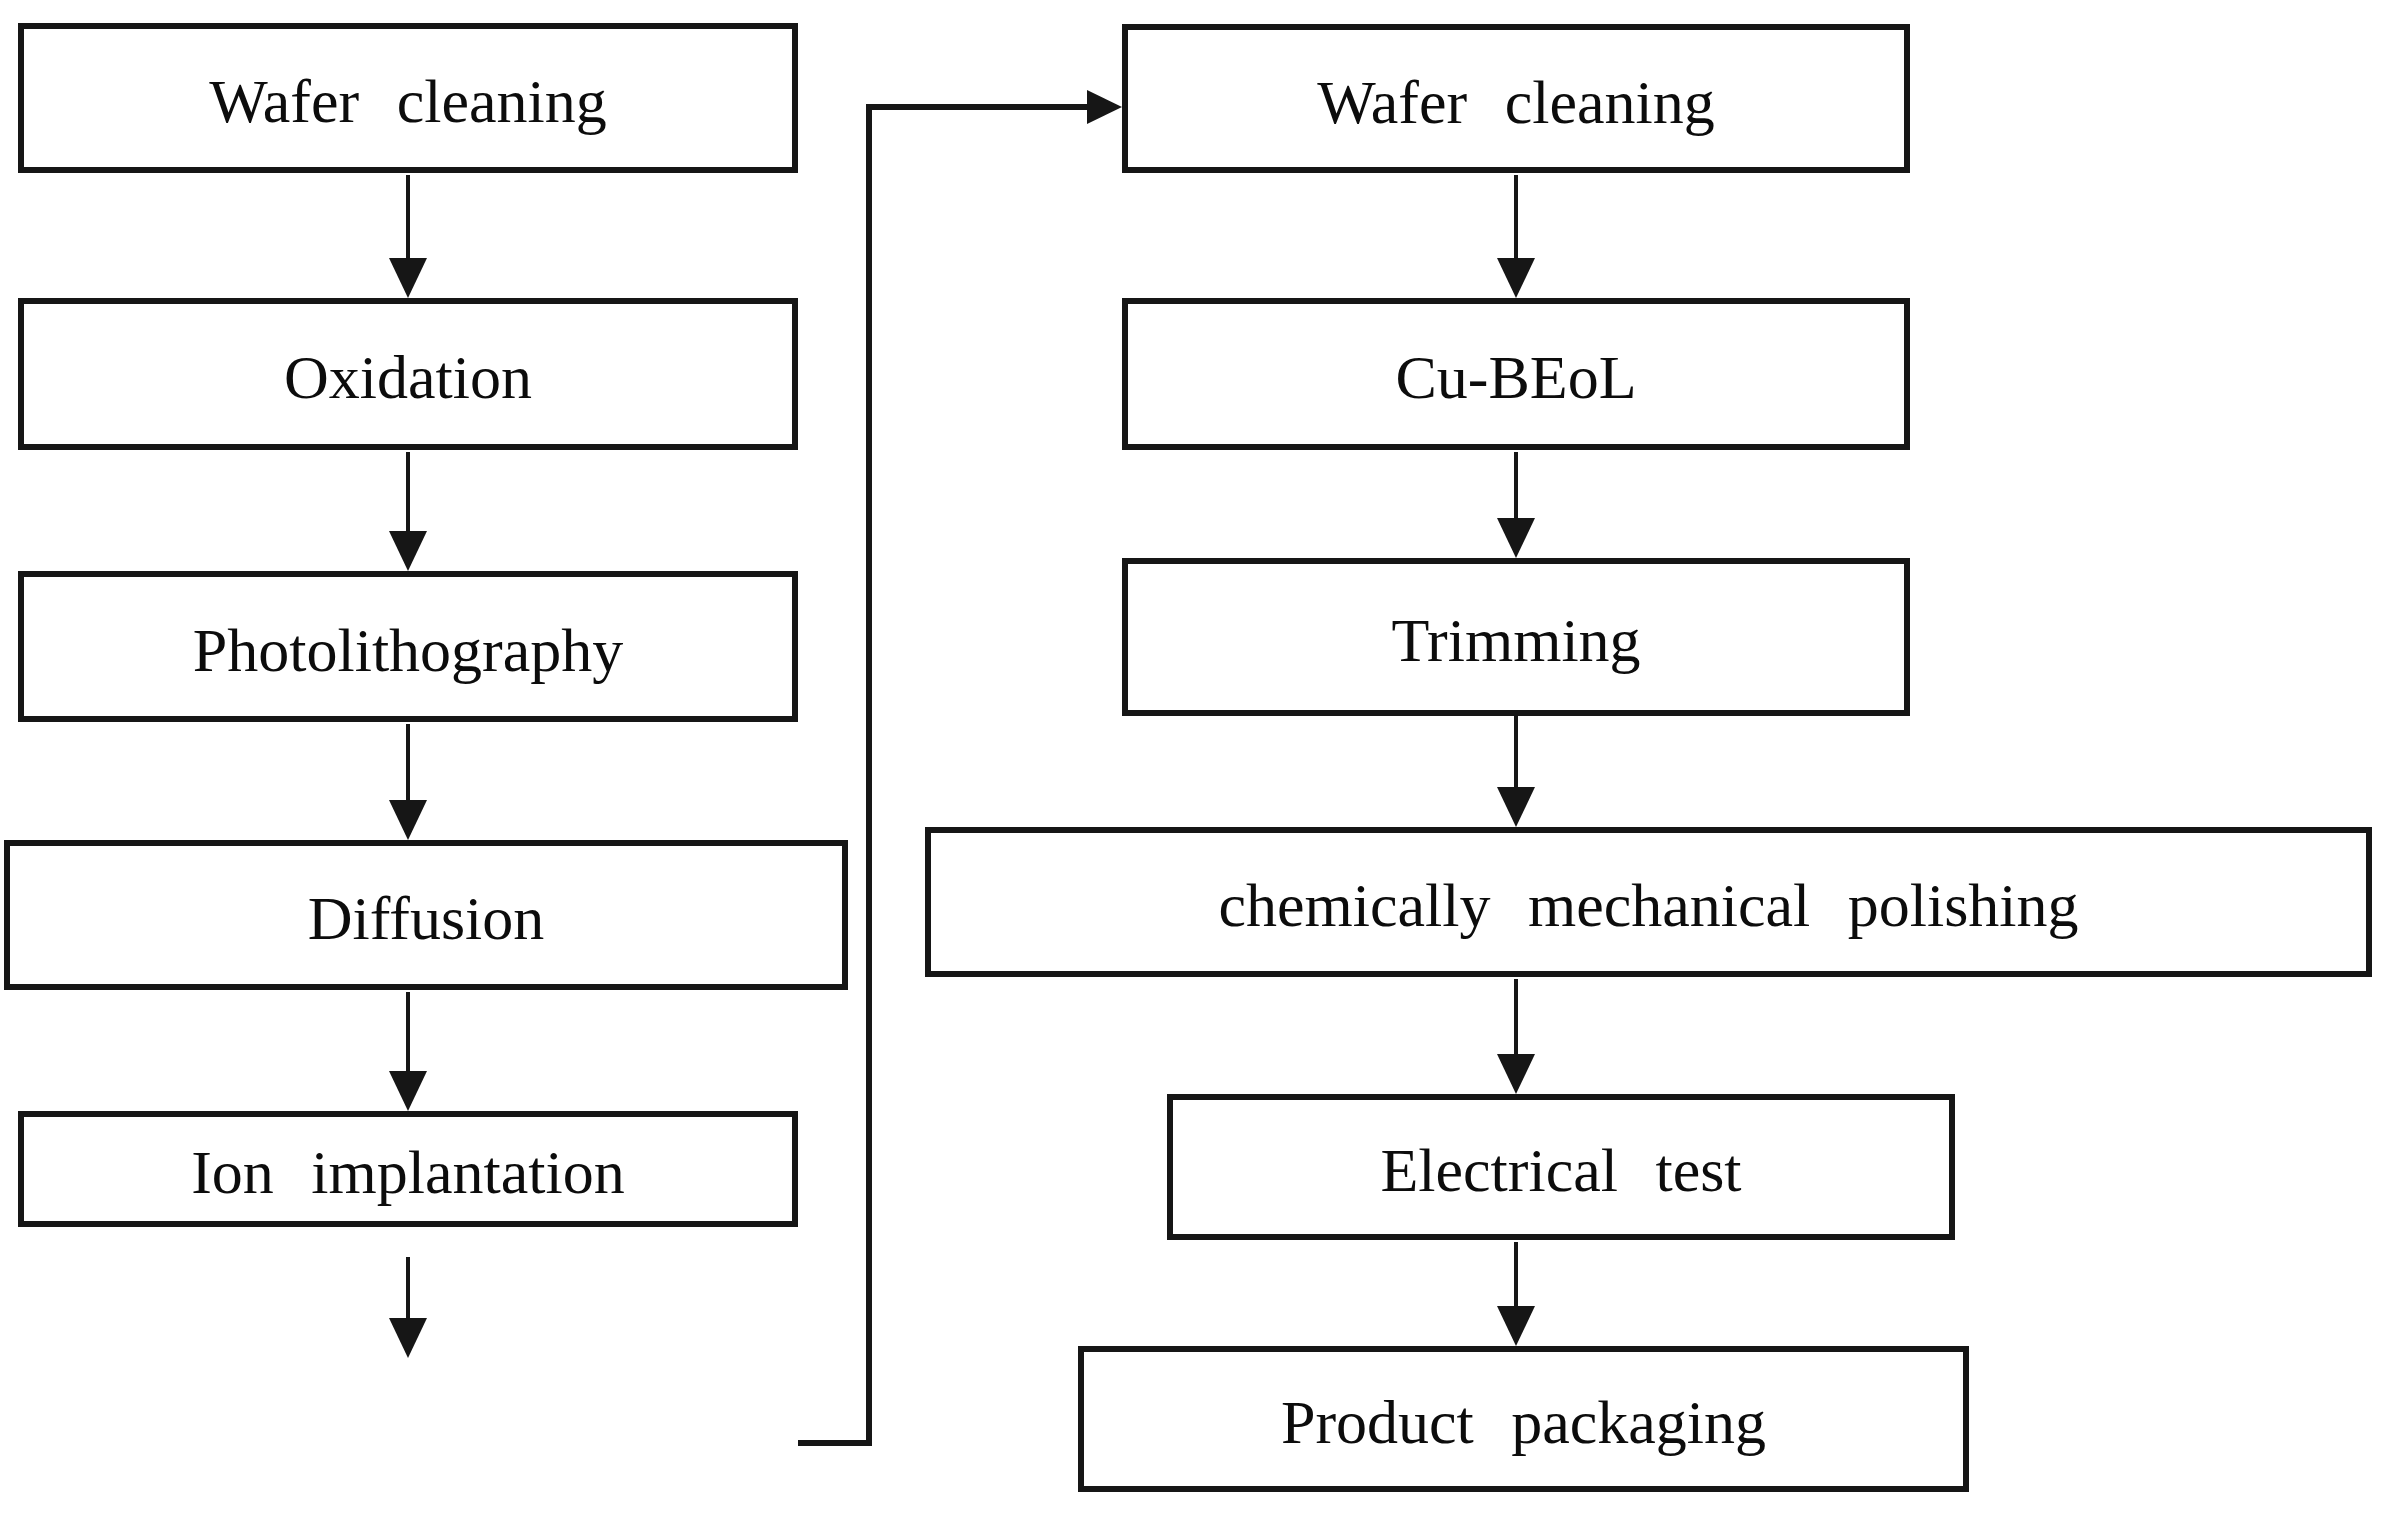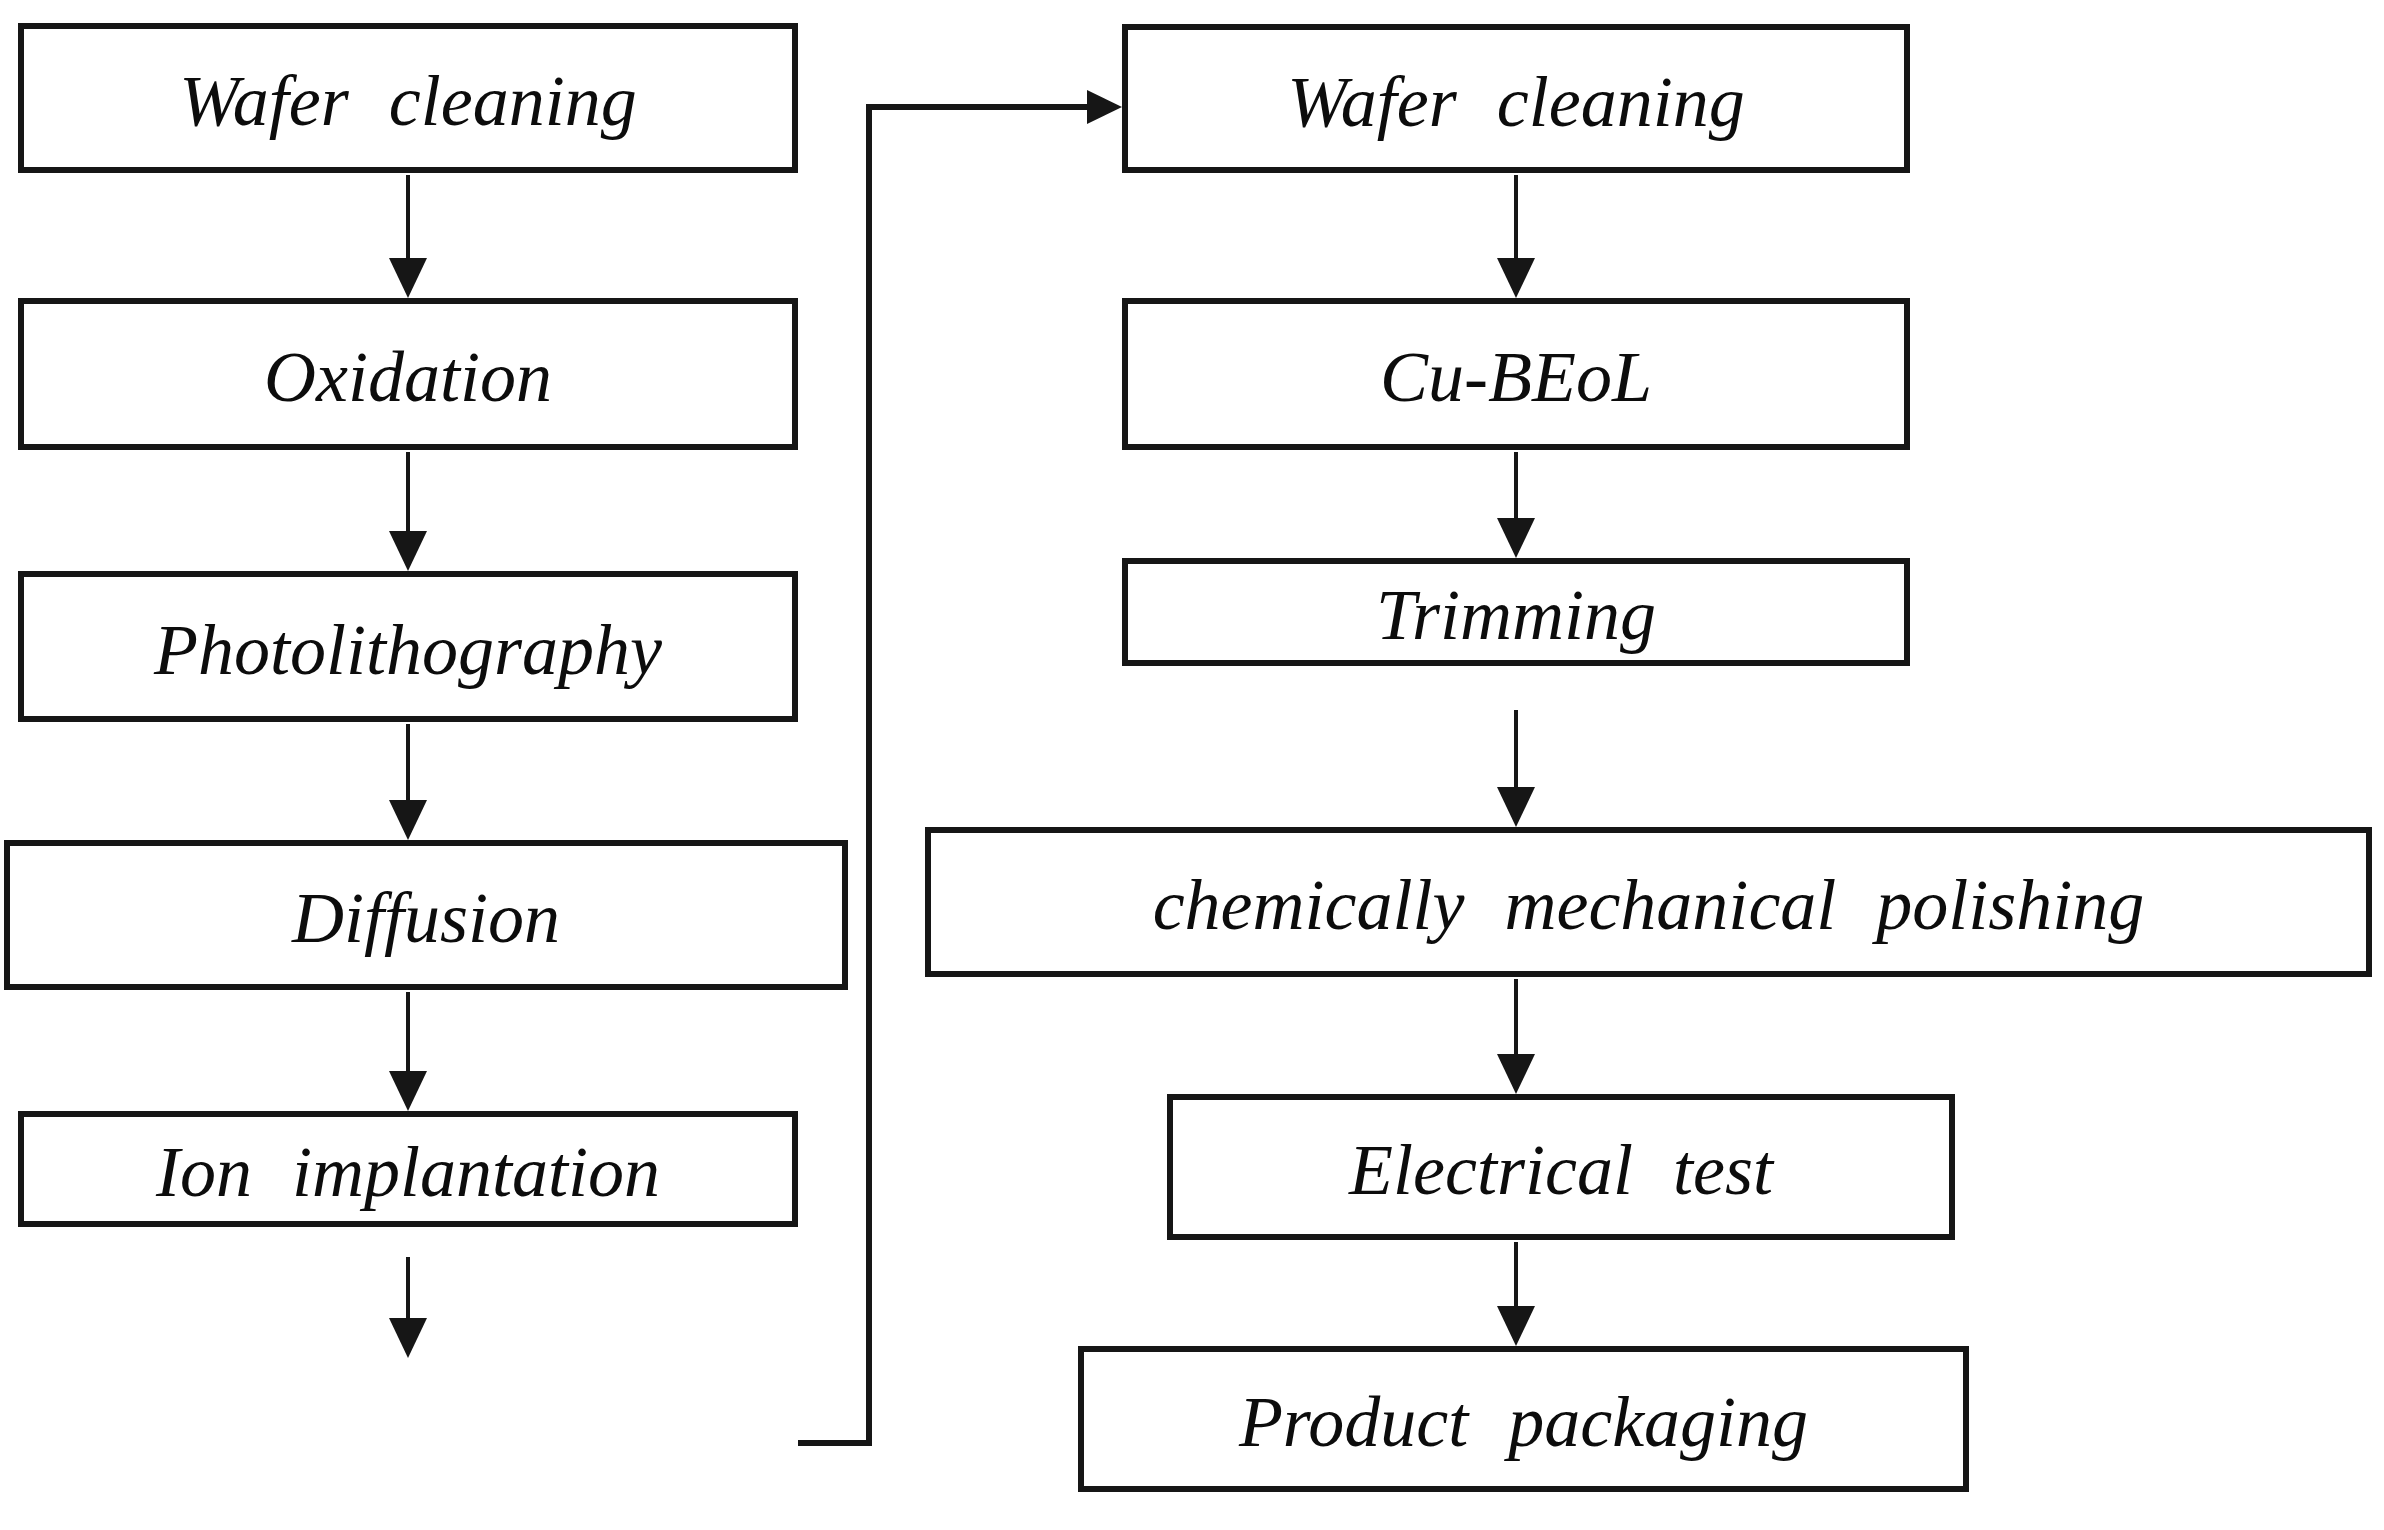--- a/index.html
+++ b/index.html
@@ -19,27 +19,26 @@
     position:absolute;
     box-sizing:border-box;
     border:6px solid var(--line);
     background:var(--bg);
     display:flex;
     align-items:center;
     justify-content:center;
   }
   .lbl{
     font-family:"Liberation Serif","DejaVu Serif",serif;
-    font-size:72px;
+    font-size:62px;
     line-height:1;
     color:var(--text);
     word-spacing:22px;
     white-space:nowrap;
     transform:translateY(3px);
-    font-style:italic;
   }
   #connectors{
     position:absolute;
     left:0;top:0;
     width:2384px;height:1530px;
     pointer-events:none;
   }
   .shaft{stroke:var(--line);stroke-width:4;}
   .head{fill:var(--line);stroke:none;}
   .elbow{fill:none;stroke:var(--line);stroke-width:6;stroke-linejoin:miter;}
@@ -71,21 +70,21 @@
 
 
   <div class="box" style="left:1122px;top:24px;width:788px;height:149px">
     <span class="lbl">Wafer cleaning</span>
   </div>
 
   <div class="box" style="left:1122px;top:298px;width:788px;height:152px">
     <span class="lbl">Cu-BEoL</span>
   </div>
 
-  <div class="box" style="left:1122px;top:558px;width:788px;height:108px">
+  <div class="box" style="left:1122px;top:558px;width:788px;height:158px">
     <span class="lbl">Trimming</span>
   </div>
 
   <div class="box" style="left:925px;top:827px;width:1447px;height:150px">
     <span class="lbl">chemically mechanical polishing</span>
   </div>
 
   <div class="box" style="left:1167px;top:1094px;width:788px;height:146px">
     <span class="lbl">Electrical test</span>
   </div>

